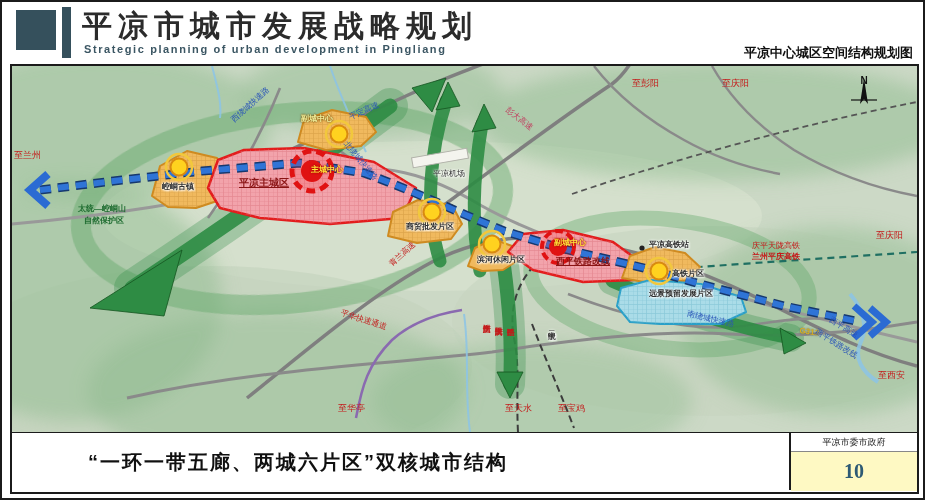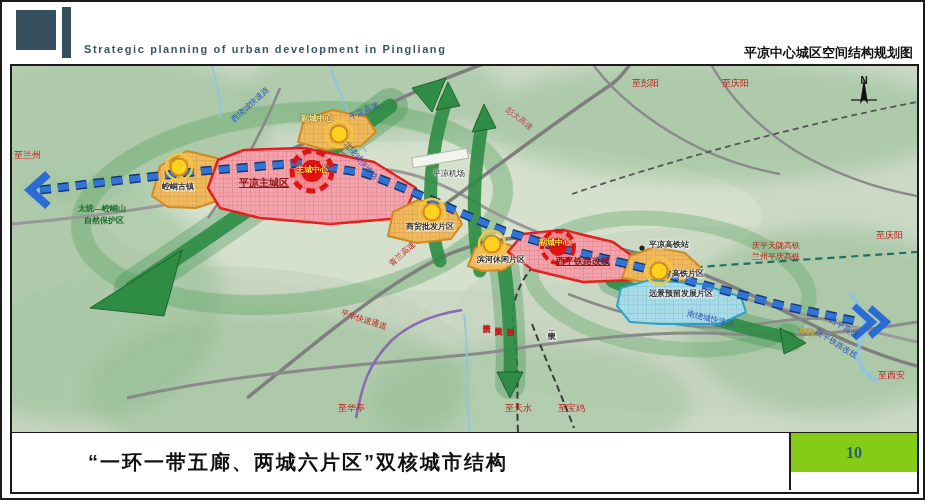--- a/index.html
+++ b/index.html
@@ -14,43 +14,44 @@
   .hd-sub{position:absolute;left:82px;top:41px;font-size:11px;font-weight:bold;color:#3b5663;letter-spacing:1.6px;white-space:nowrap;}
   .hd-maptitle{position:absolute;right:10px;top:42px;font-size:13px;font-weight:bold;color:#101010;white-space:nowrap;}
   
   #map{position:absolute;left:8px;top:62px;width:909px;height:370px;border:2px solid #1b1b1b;box-sizing:border-box;background:#ccd9c6;}
   #map svg{position:absolute;left:0;top:0;}
   
   .L{position:absolute;font-size:9px;line-height:1.1;white-space:nowrap;transform-origin:left top;z-index:5;}
   .s8{font-size:8px;} .s10{font-size:10px;}
   .b{font-weight:bold;}
   .c-red{color:#c41a1a;} .c-crimson{color:#c04060;} .c-blue{color:#2a55b8;} .c-dark{color:#2e2e2e;}
-  .c-maroon{color:#8a1414;text-decoration:underline;} .c-yellow{color:#ffe63a;text-shadow:0 0 2px #a00,0 0 2px #a00;}
+  .c-maroon{color:#8a1414;text-decoration:underline;} .c-yellow{color:#ffe63a;text-shadow:0 0 2px #a00,0 0 2px #a00;margin-left:15px;}
   .c-olive{color:#f0ee9a;text-shadow:0 0 2px #7a5510,0 0 2px #7a5510;}
   .c-green{color:#1d6b2f;} .c-gold{color:#d8b020;text-shadow:0 0 2px #555;}
   .halo{text-shadow:0 0 2px #fff,0 0 3px #fff,1px 1px 2px #fff;}
   .v{writing-mode:vertical-rl;transform-origin:center top;}
   .compass{position:absolute;left:832px;top:10px;width:40px;height:48px;text-align:center;z-index:6;}
   .compass span{font-size:10px;font-weight:bold;color:#111;display:block;line-height:10px;}
   
   #footer{position:absolute;left:8px;top:431px;width:909px;height:61px;border:2px solid #1b1b1b;border-top:none;box-sizing:border-box;background:#fff;}
   .ft-caption{position:absolute;left:76px;top:16px;font-size:20px;font-weight:bold;color:#101010;letter-spacing:2px;white-space:nowrap;}
   .gov-box{position:absolute;right:0;top:0;width:128px;height:57px;border-left:2px solid #1b1b1b;box-sizing:border-box;}
   .gov-title{height:18px;line-height:18px;text-align:center;font-size:9px;font-family:"Liberation Serif","DejaVu Serif",serif;color:#222;background:#fff;border-bottom:1px solid #888;}
-  .gov-page{height:39px;background:#84cc16;text-align:center;line-height:39px;font-family:"Liberation Serif","DejaVu Serif",serif;
-            font-size:16px;font-weight:bold;color:#2d5a74;}
+  .gov-page{height:39px;background:#fef9c3;text-align:center;line-height:39px;font-family:"Liberation Serif","DejaVu Serif",serif;
+            font-size:20px;font-weight:bold;color:#2d5a74;}
 </style>
 </head>
 <body>
 
 <div id="page">
 
   <div id="header">
     <div class="hd-square"></div>
     <div class="hd-bar"></div>
+    <div class="hd-title">平凉市城市发展战略规划</div>
     <div class="hd-sub">Strategic planning of urban development in Pingliang</div>
     <div class="hd-maptitle">平凉中心城区空间结构规划图</div>
   </div>
 
   <div id="map">
     <svg width="905" height="366" viewBox="0 0 905 366">
       <defs>
         <filter id="soft" x="-30%" y="-30%" width="160%" height="160%">
             <feGaussianBlur stdDeviation="9"></feGaussianBlur>
           </filter>
@@ -223,21 +224,21 @@
     <div class="L c-red" style="left:710px;top:13px;">至庆阳</div>
     <div class="L c-dark halo s8" style="left:421px;top:104px;">平凉机场</div>
     <div class="L c-blue s8" style="left:336px;top:74px;transform:rotate(50deg);">北绕城快速路</div>
     <div class="L c-dark halo s8 b" style="left:394px;top:157px;">商贸批发片区</div>
     <div class="L c-red s8" style="left:376px;top:196px;transform:rotate(-42deg);">青兰高速</div>
     <div class="L c-dark halo s8 b" style="left:465px;top:190px;">滨河休闲片区</div>
     <div class="L c-maroon b" style="left:544px;top:191px;">西平铁路改线</div>
     <div class="L c-yellow b s8" style="left:527px;top:173px;">副城中心</div>
     <div class="L c-dark halo s8 b" style="left:637px;top:175px;">平凉高铁站</div>
     <div class="L c-red s8" style="left:740px;top:176px;">庆平天陇高铁</div>
-    <div class="L c-red s8" style="left:740px;top:187px;">兰州平庆高铁</div>
+    <div class="L c-red s8" style="left:740px;top:187px;font-weight:bold;">兰州平庆高铁</div>
     <div class="L c-red" style="left:864px;top:165px;">至庆阳</div>
     <div class="L c-dark halo s8 b" style="left:660px;top:204px;">高铁片区</div>
     <div class="L c-dark halo s8 b" style="left:637px;top:224px;">远景预留发展片区</div>
     <div class="L c-blue s8" style="left:676px;top:244px;transform:rotate(13deg);">南绕城快速路</div>
     <div class="L c-red s8" style="left:330px;top:243px;transform:rotate(18deg);">平华快速通道</div>
     <div class="L c-red" style="left:326px;top:338px;">至华亭</div>
     <div class="L c-red s8 v" style="left:469px;top:252px;">兰州平庆高铁</div>
     <div class="L c-red s8 v" style="left:481px;top:255px;">庆平天陇高铁</div>
     <div class="L c-red s8 v" style="left:493px;top:256px;">西平铁路</div>
     <div class="L c-dark s8 v halo" style="left:534px;top:259px;">宝中二线</div>
@@ -245,17 +246,18 @@
     <div class="L c-red" style="left:546px;top:338px;">至宝鸡</div>
     <div class="L c-gold b s8" style="left:788px;top:261px;transform:rotate(8deg);">G312</div>
     <div class="L c-blue s8" style="left:820px;top:250px;transform:rotate(32deg);">西平高速</div>
     <div class="L c-blue s8" style="left:806px;top:262px;transform:rotate(32deg);">西平铁路改线</div>
     <div class="L c-red" style="left:866px;top:305px;">至西安</div>
   </div>
 
   <div id="footer">
     <div class="ft-caption">“一环一带五廊、两城六片区”双核城市结构</div>
     <div class="gov-box">
+      <div class="gov-title">平凉市委市政府</div>
       <div class="gov-page">10</div>
     </div>
   </div>
 
 </div>
 
 </body></html>

